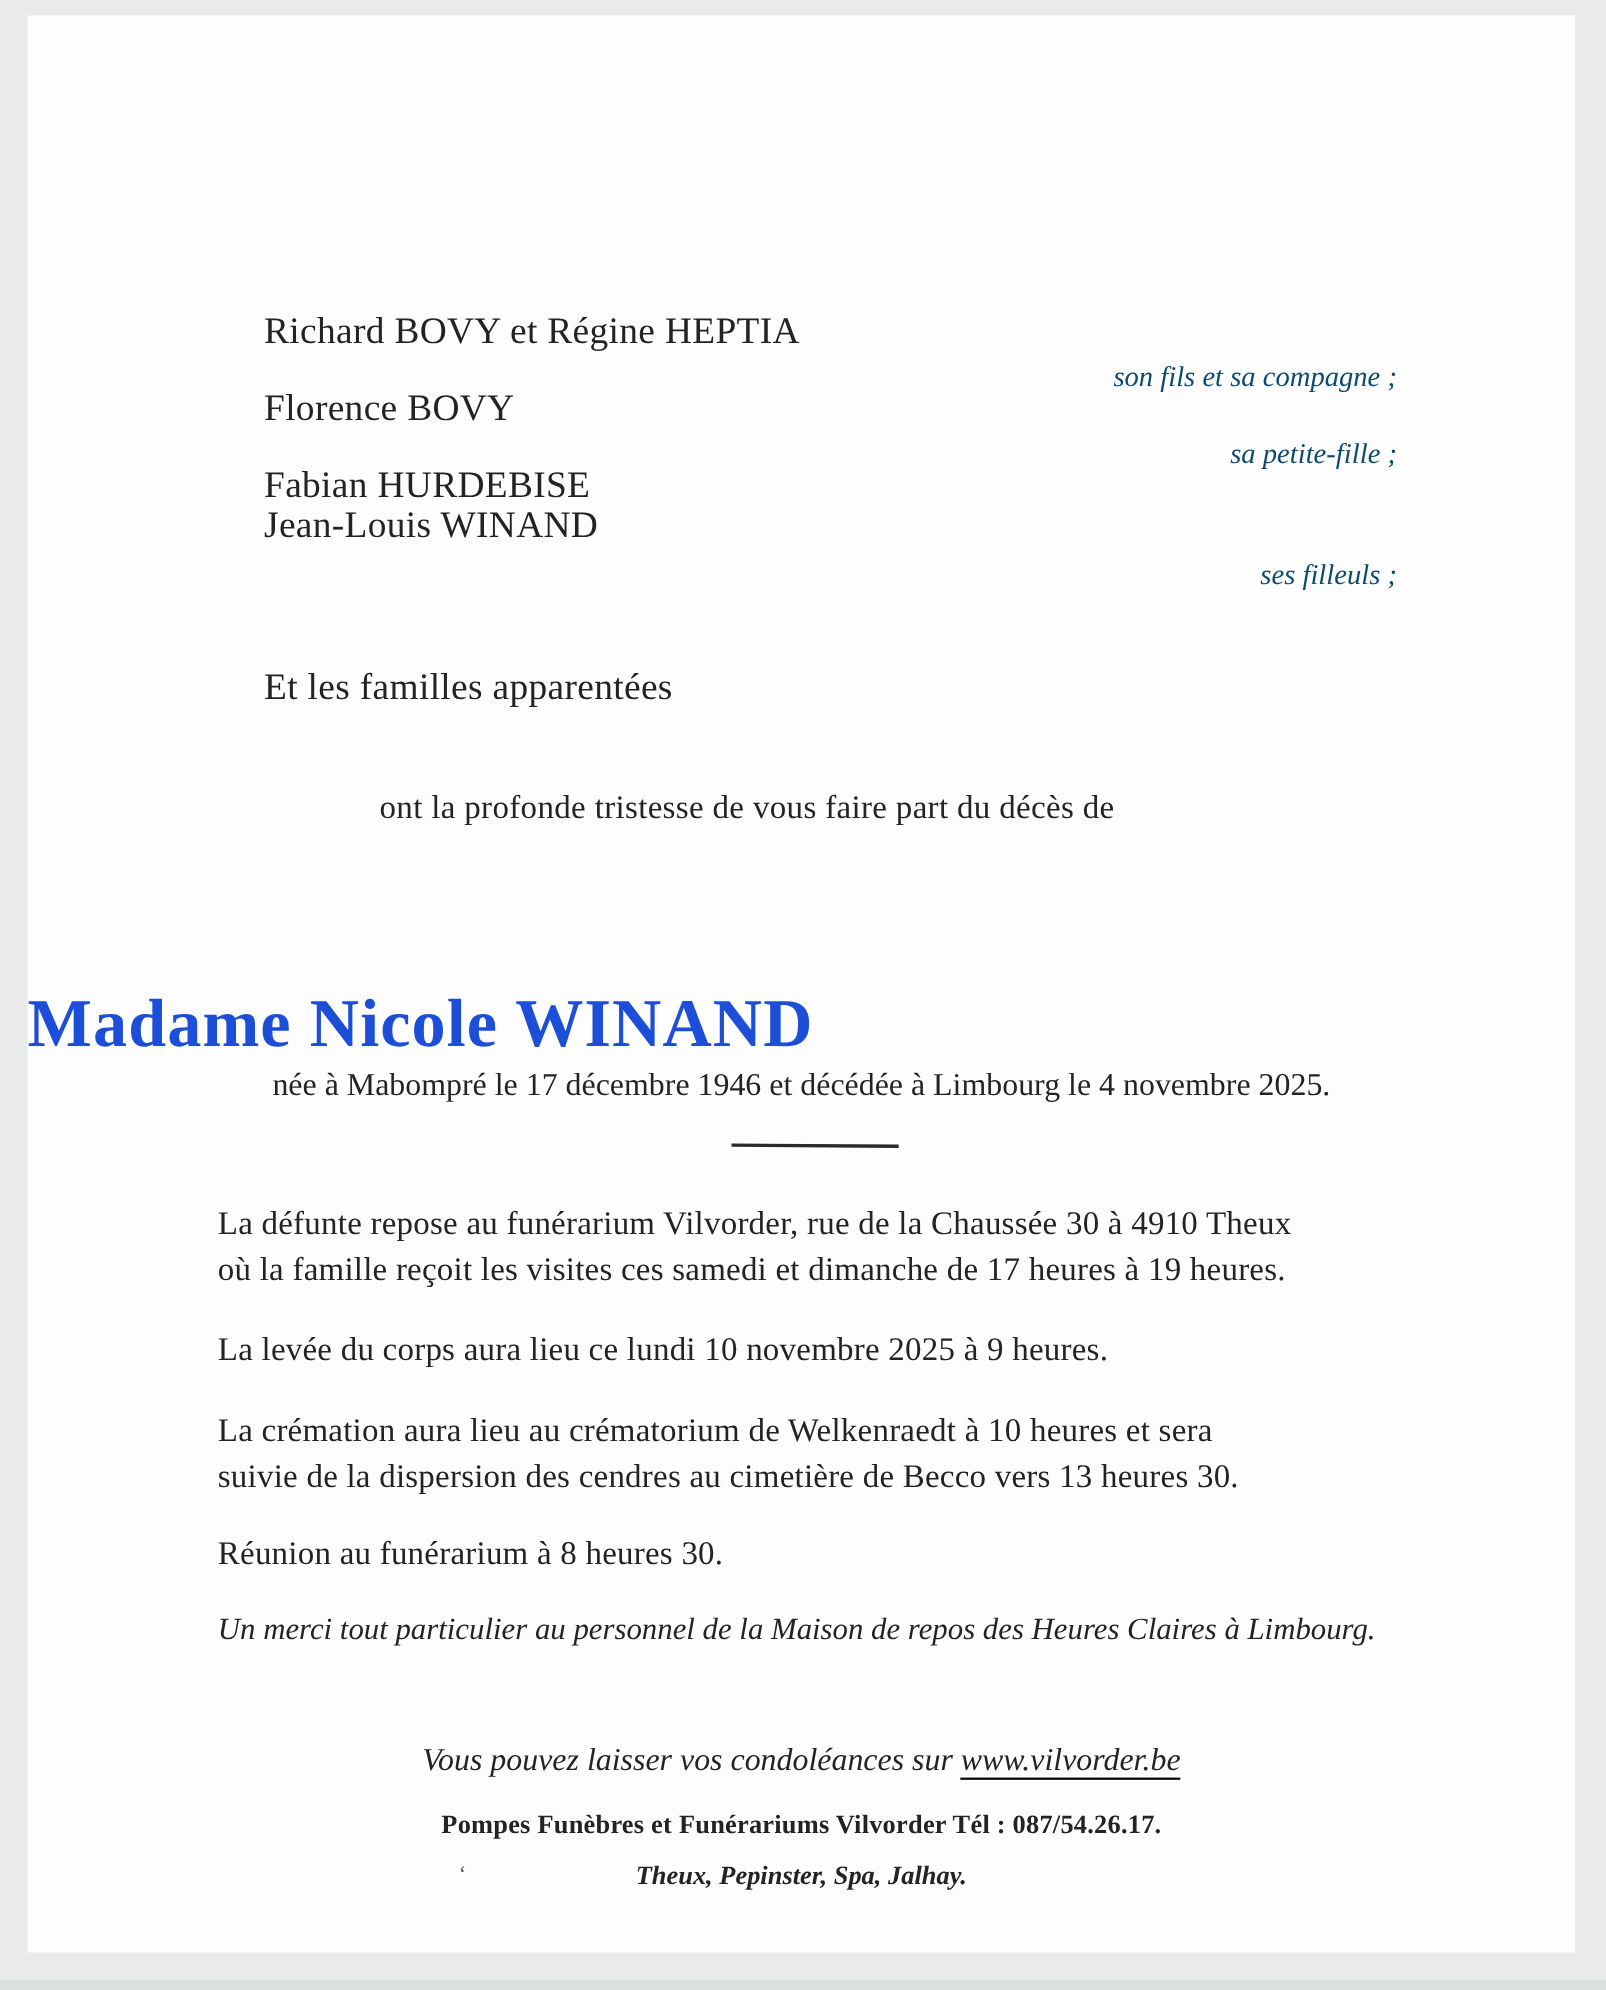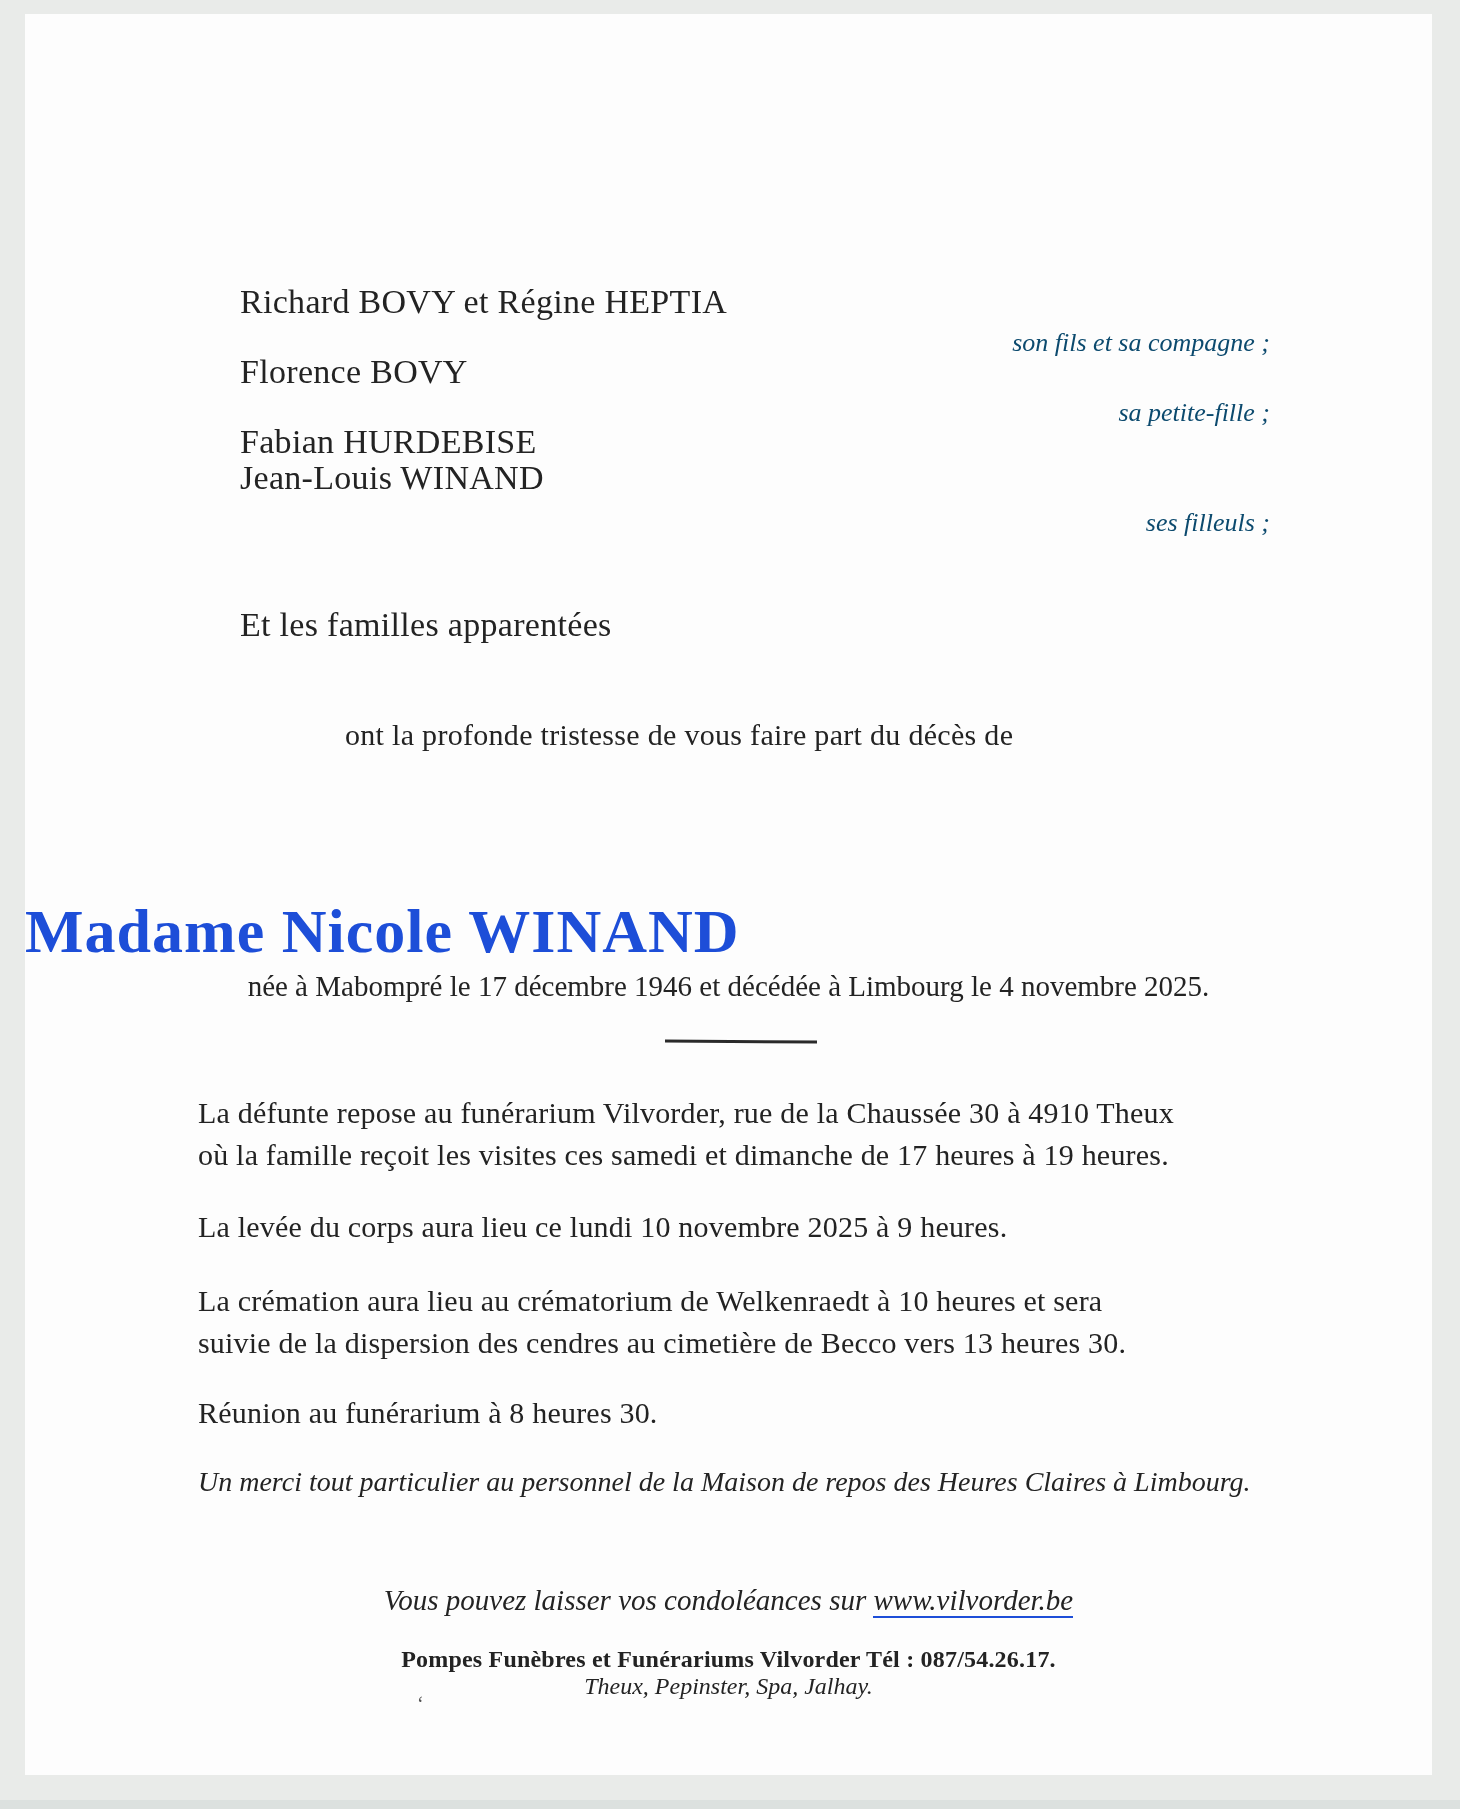--- a/index.html
+++ b/index.html
@@ -89,36 +89,37 @@
   }
   .condolence {
     left: 0; right: 0;
     text-align: center;
     font-size: 29px;
     font-style: italic;
   }
   .site-link {
     color: var(--ink);
     text-decoration: none;
-    border-bottom: 2px solid #1d4ed8;
+    border-bottom: 2px solid #000000;
     cursor: pointer;
   }
   .footer-company {
     left: 0; right: 0;
     text-align: center;
     font-size: 24px;
     font-weight: bold;
     letter-spacing: 0.2px;
   }
   .footer-cities {
     left: 0; right: 0;
     text-align: center;
     font-size: 24px;
-    font-weight: normal;
+    font-weight: bold;
     font-style: italic;
+    margin-top: 20px;
   }
   .speck {
     position: absolute;
     left: 392px;
     top: 1679px;
     font-size: 20px;
     color: #555;
   }
 </style>
 </head>

